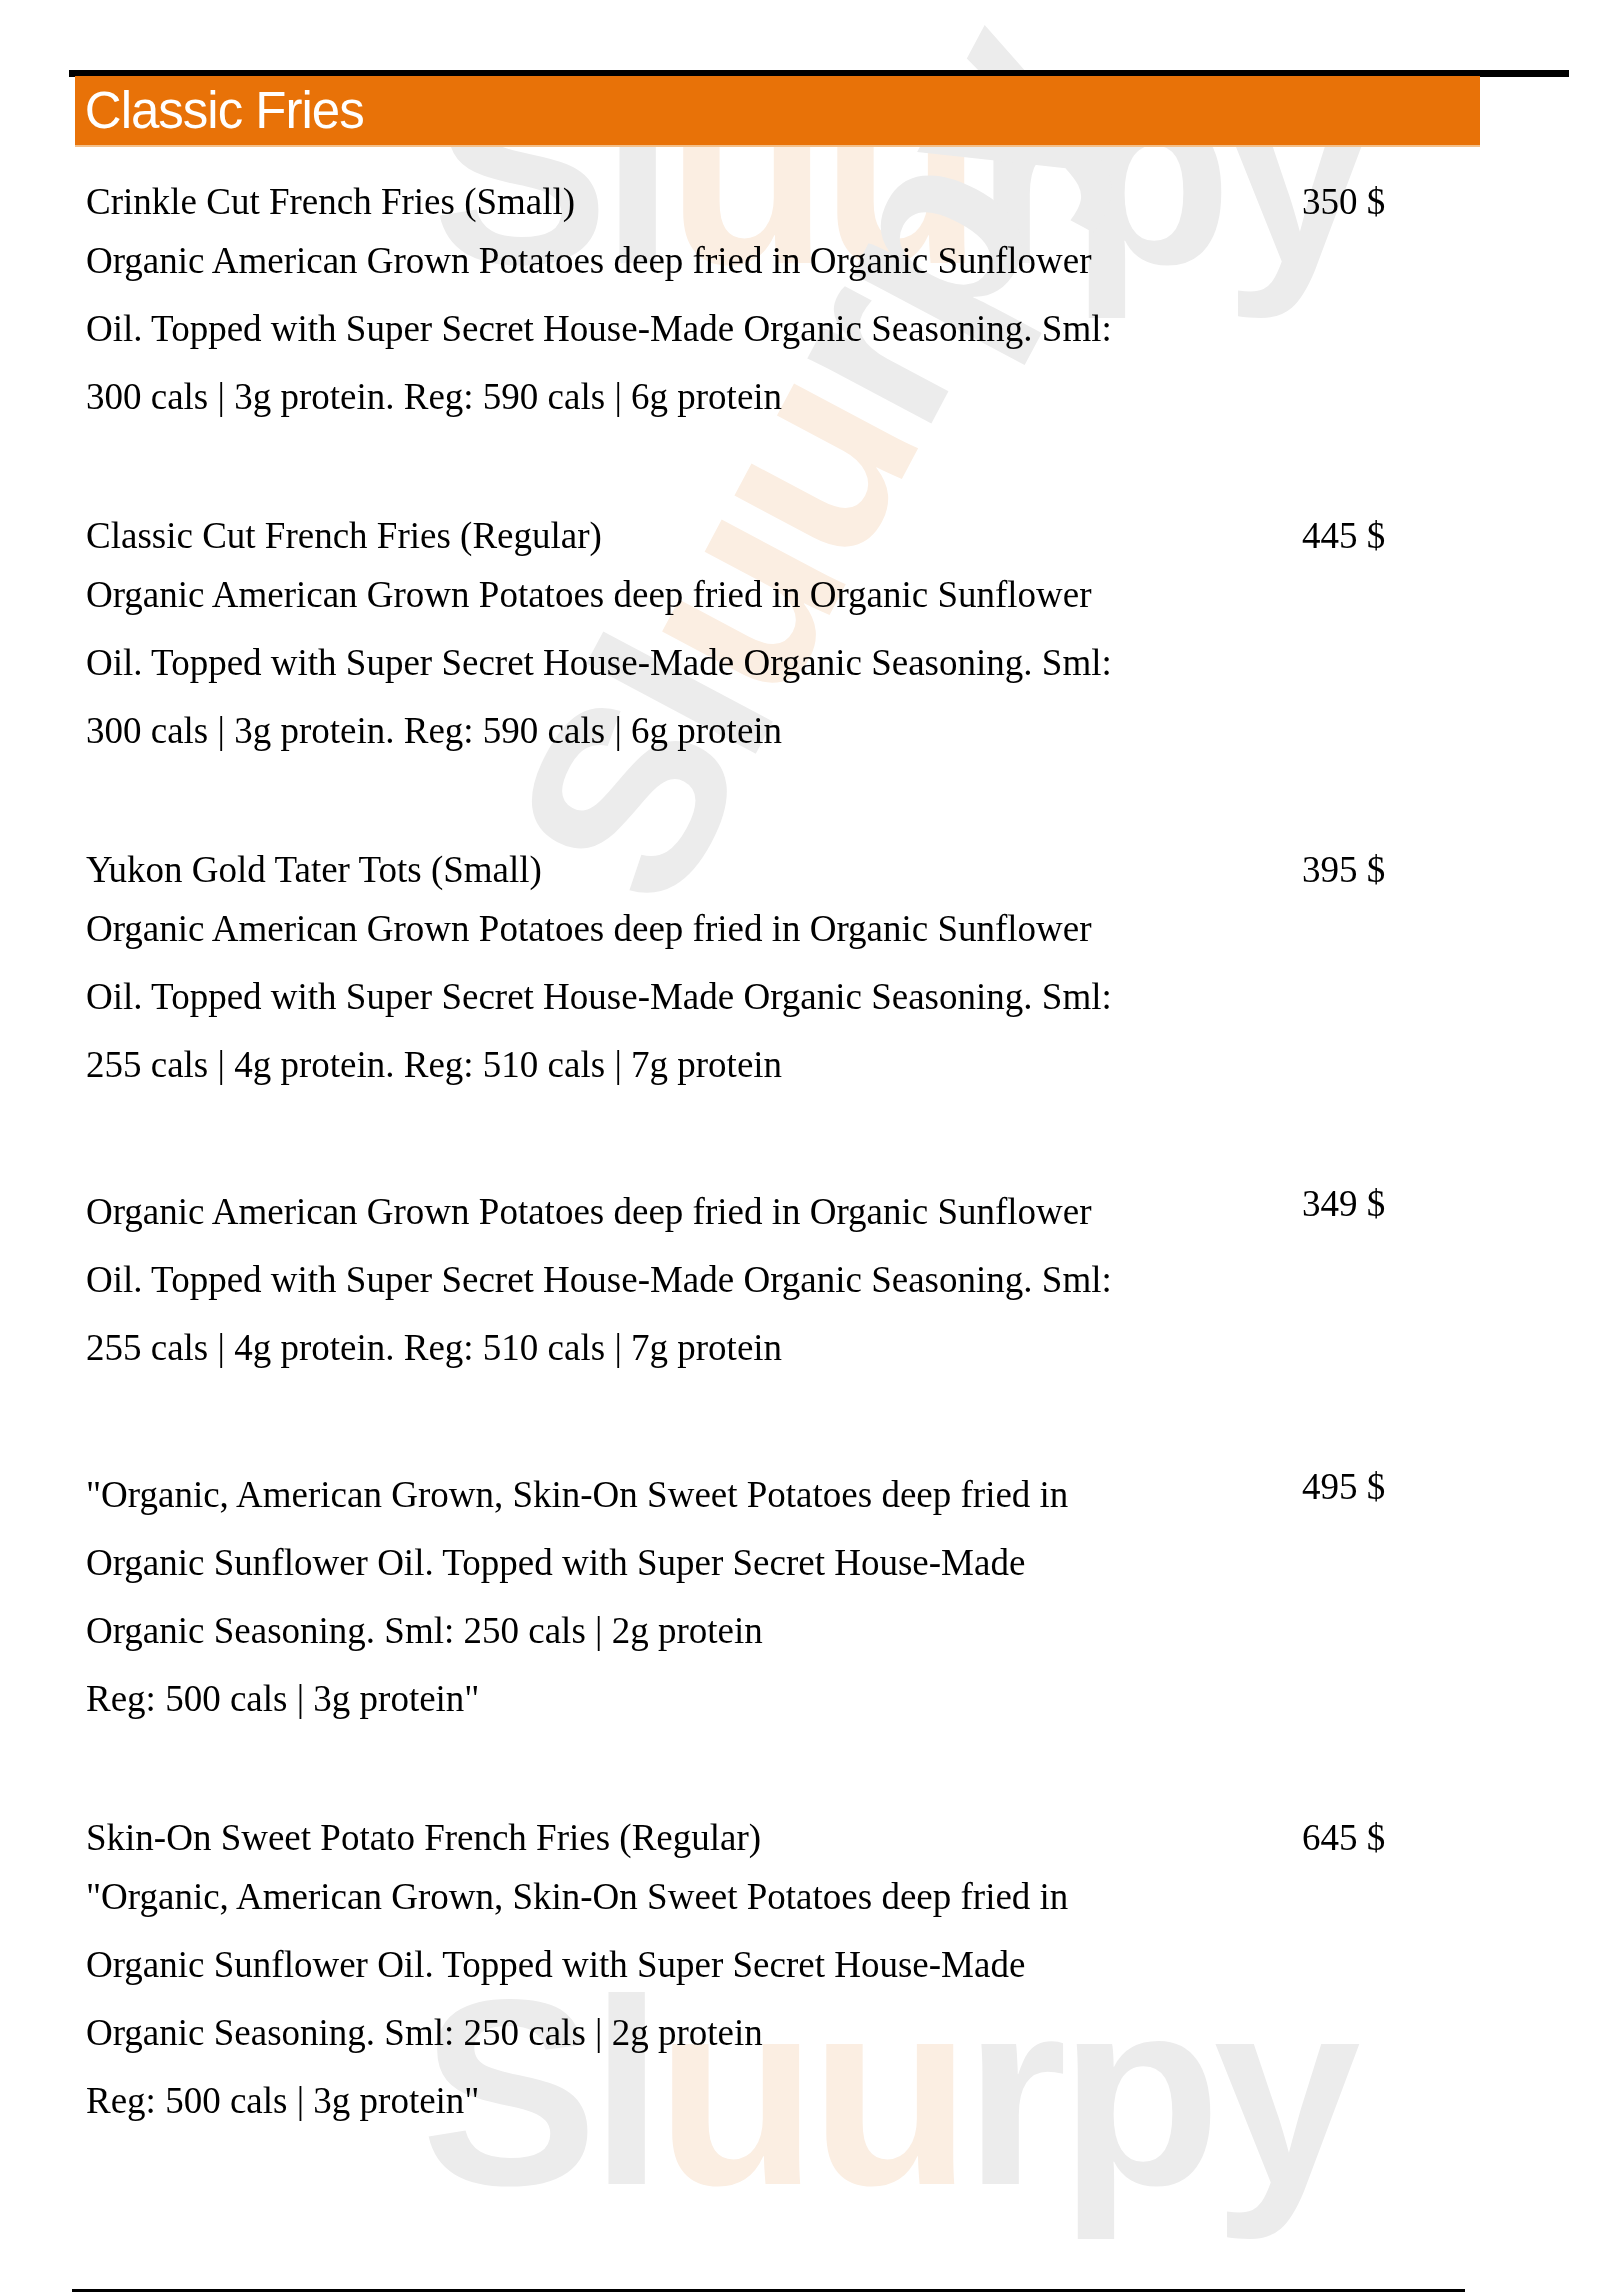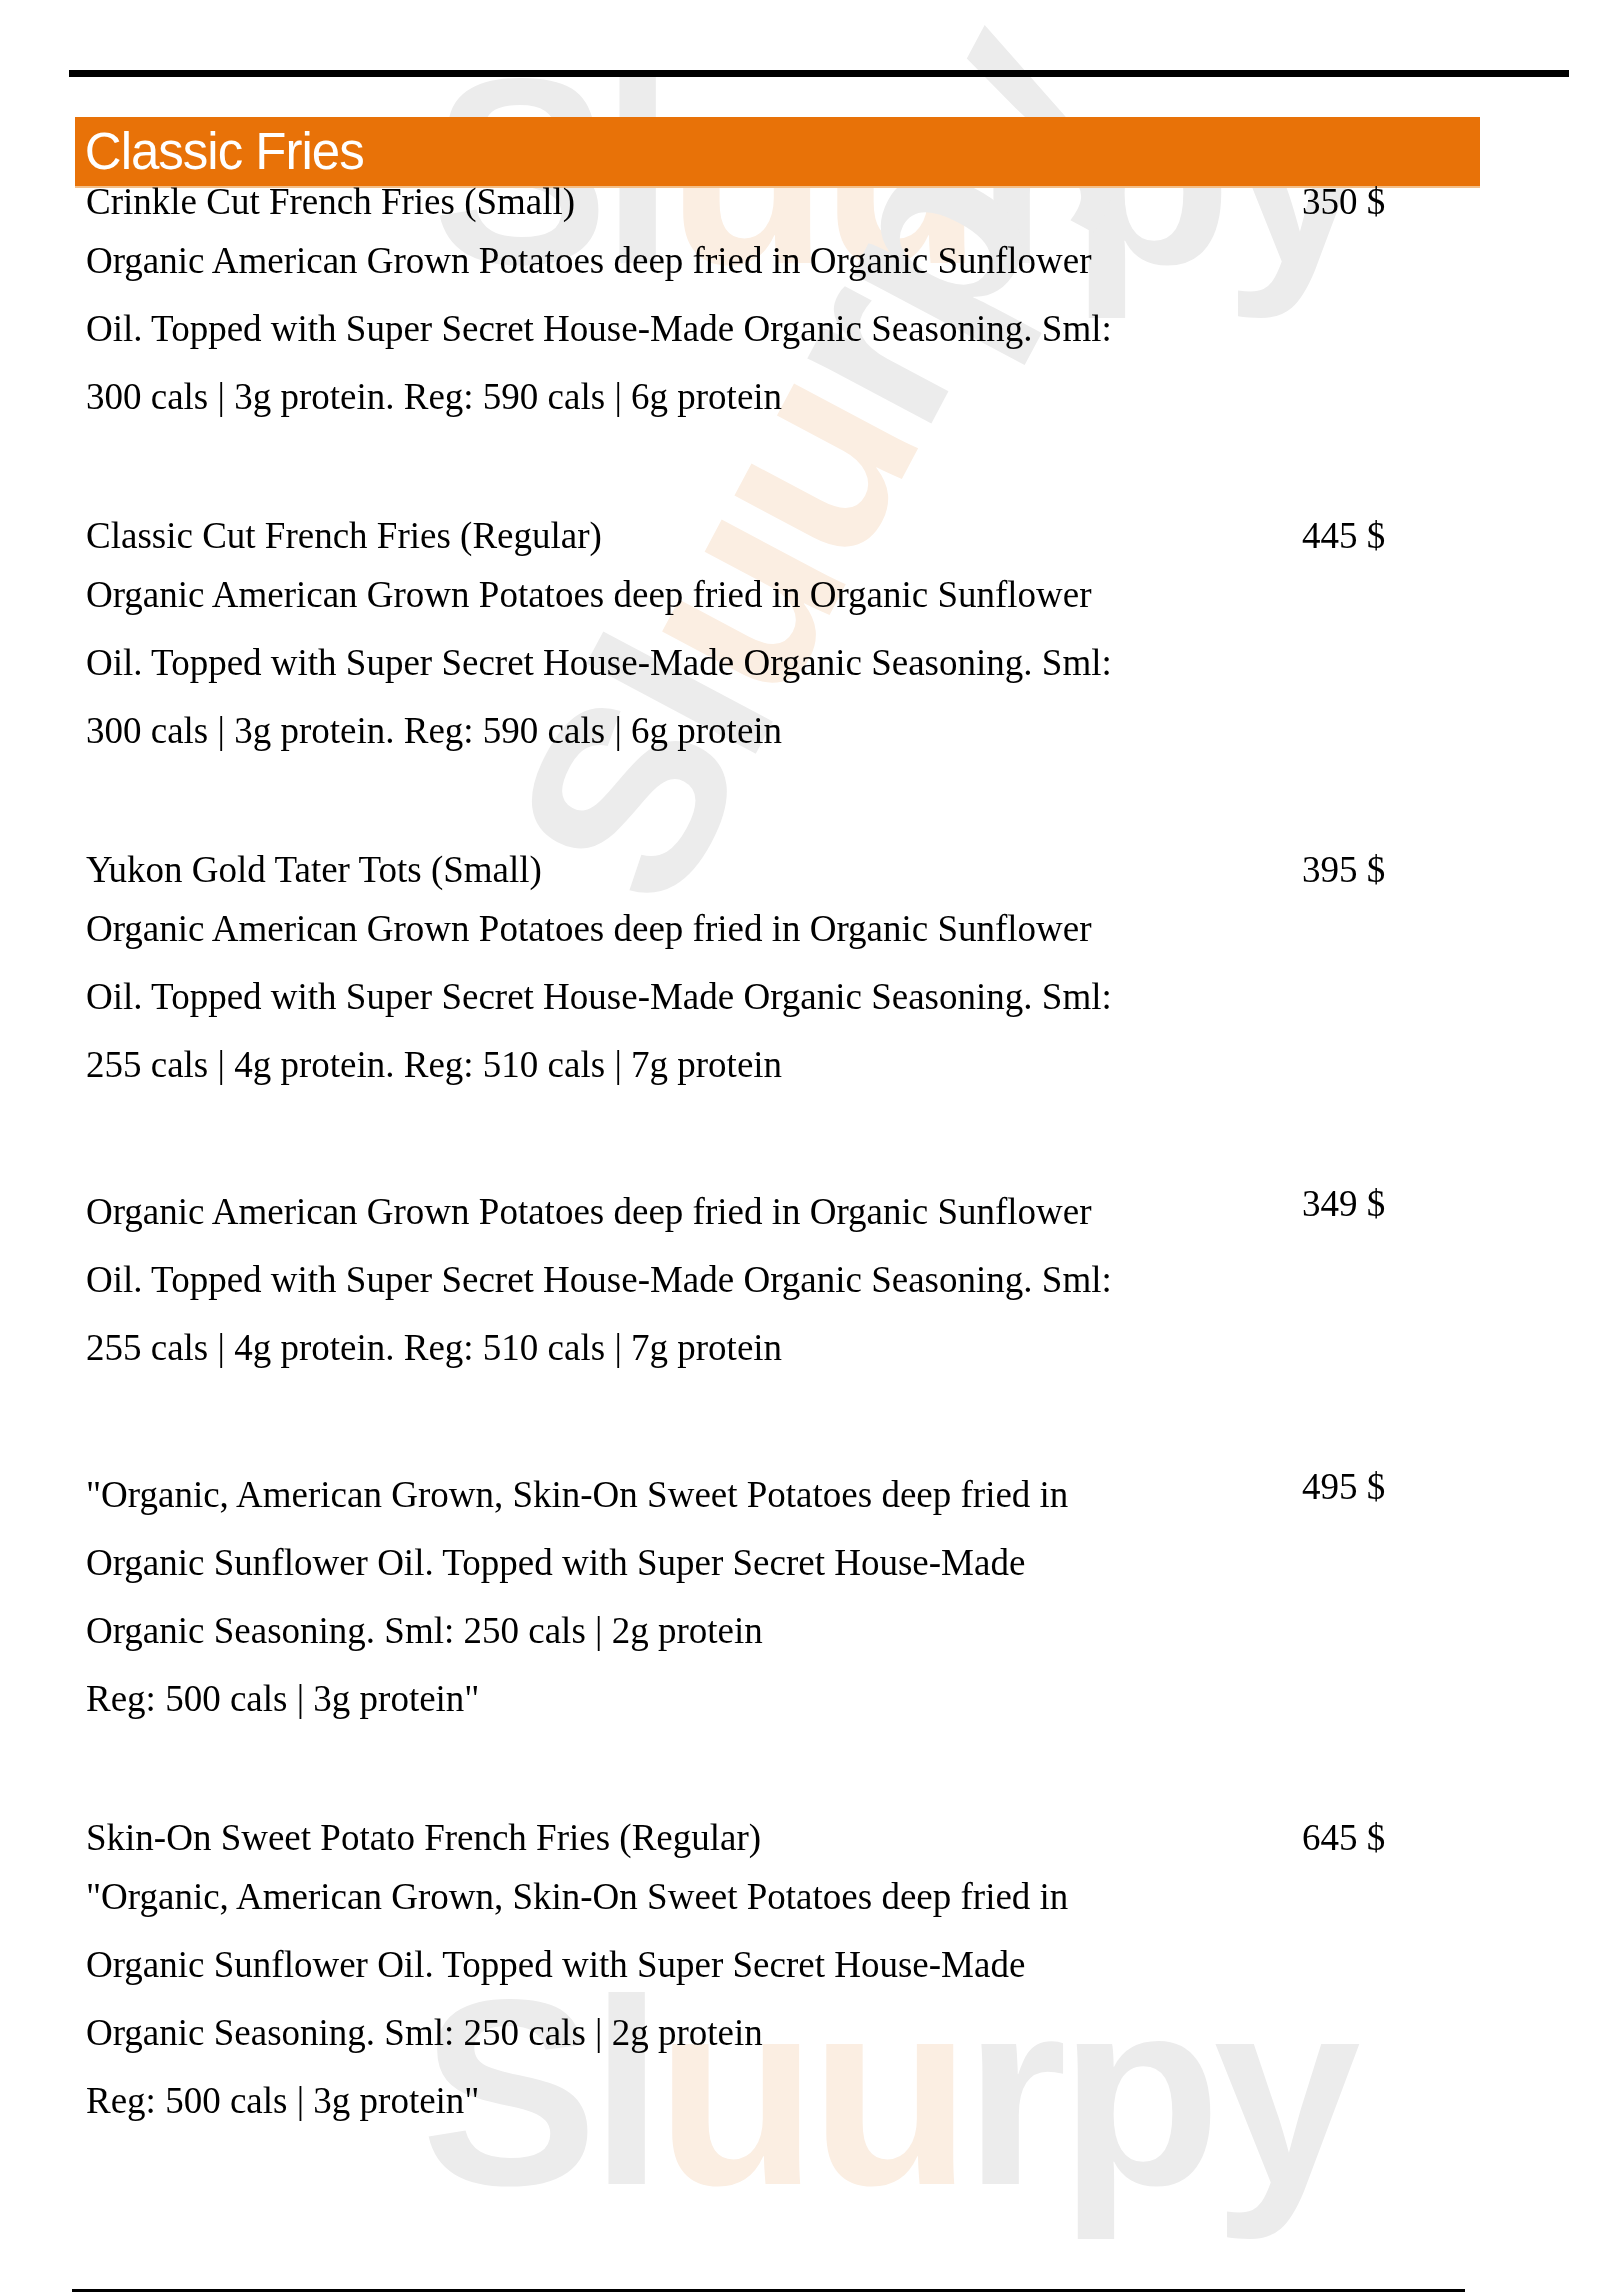--- a/index.html
+++ b/index.html
@@ -4,21 +4,21 @@
 <style>
   html, body { margin: 0; padding: 0; background: #ffffff; }
   body { width: 1621px; height: 2293px; position: relative; overflow: hidden;
          font-family: "Liberation Serif", serif; color: #000; }
   .watermark { position: absolute; pointer-events: none; z-index: 0; }
   .wm-text { font-family: "Liberation Sans", sans-serif; font-weight: bold; font-size: 265px; letter-spacing: -7.8px; line-height: 1; }
   .wm-g { color: #ececec; }
   .wm-o { color: #fbeee2; }
   .top-rule { position: absolute; left: 69px; top: 70px; width: 1500px; height: 6.9px; background: #000; z-index: 2; }
   .header-bar { position: absolute; left: 75px; top: 76px; width: 1405px; height: 69px;
-                background: #e87208; border-bottom: 2px solid #f3c08a; z-index: 2; margin-top: 41px; }
+                background: #e87208; border-bottom: 2px solid #f3c08a; z-index: 2; }
   .header-title { position: absolute; left: 9.8px; top: 5.9px; font-family: "Liberation Sans", sans-serif;
                   font-size: 51px; color: #ffffff; letter-spacing: -1px; line-height: 57px; }
   .items { position: absolute; left: 86px; top: 176px; width: 1372px; z-index: 2; }
   .item { position: relative; margin-bottom: 79px; }
   .item-name { font-size: 37px; line-height: 51px; display: block; width: 1127px; }
   .item-desc { font-size: 37px; line-height: 68px; display: block; width: 1176px; white-space: pre-line; }
   .item-price { position: absolute; left: 1216px; top: 0; font-size: 37px; line-height: 51px; }
   .bottom-rule { position: absolute; left: 72px; top: 2289px; width: 1393px; height: 2.9px; background: #000; z-index: 2; }
 </style>
 </head>

